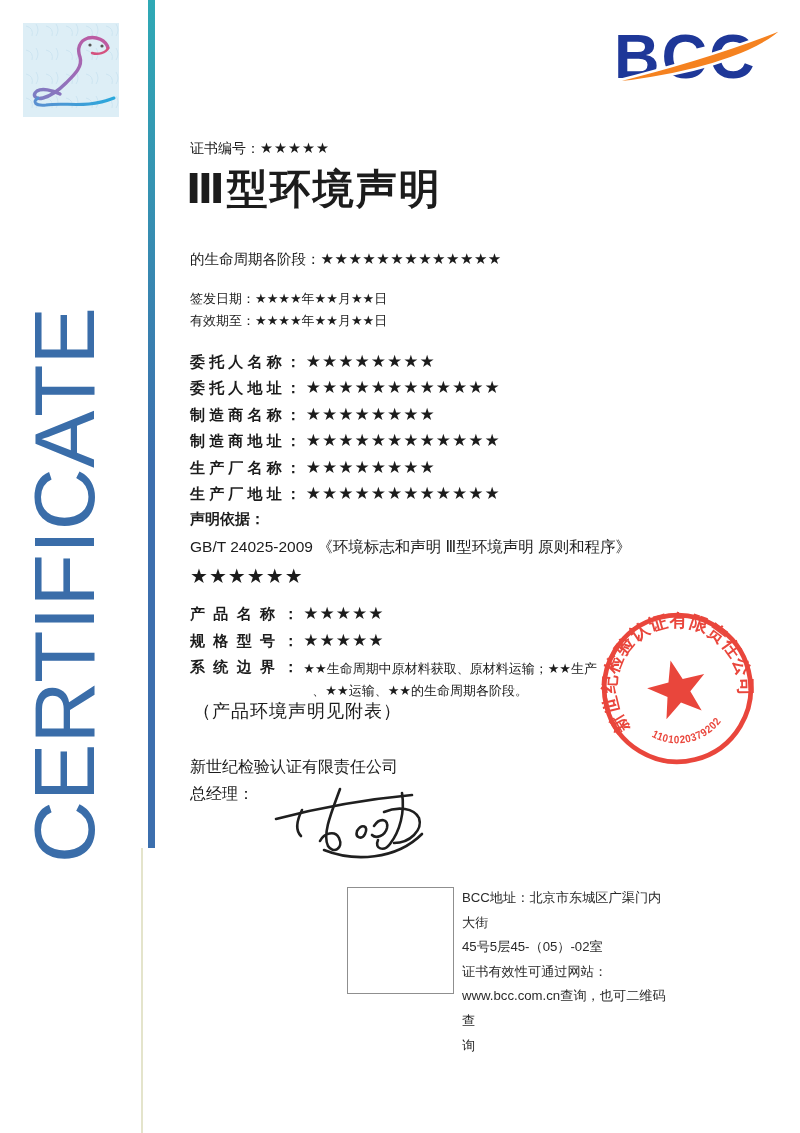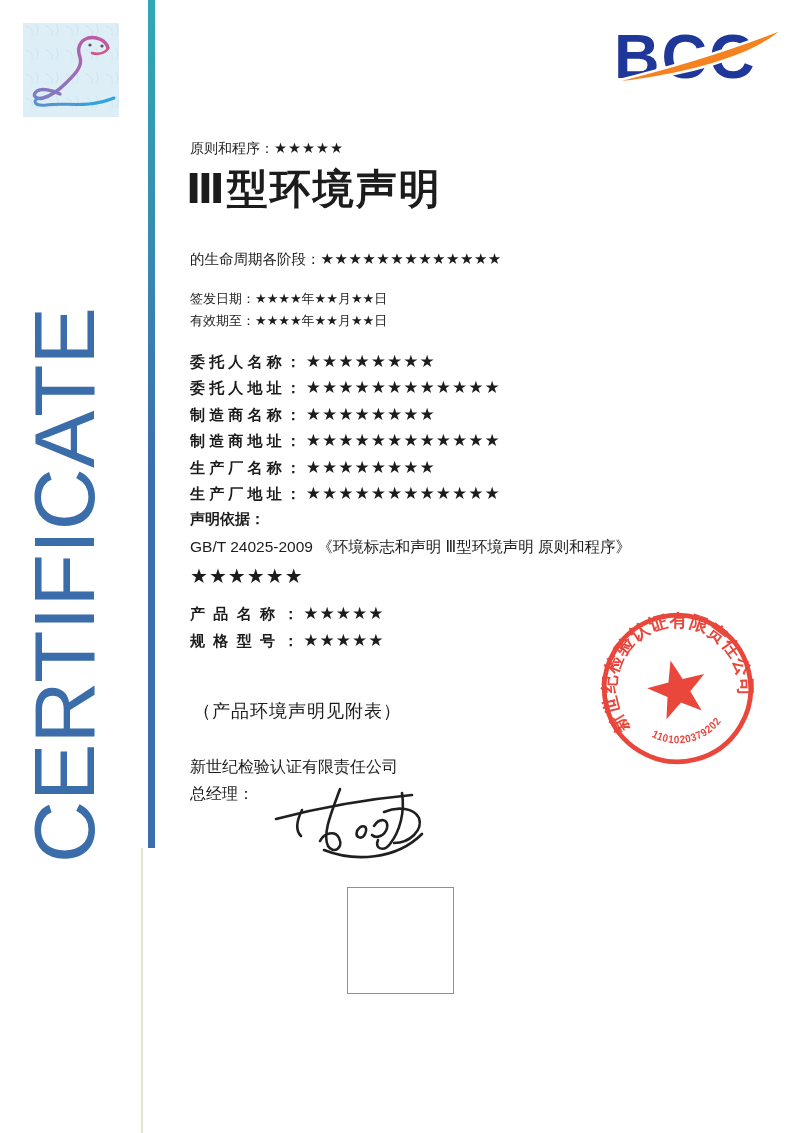--- a/index.html
+++ b/index.html
@@ -102,21 +102,21 @@
   <div class="bcc-logo">
     <svg width="178" height="82" viewBox="0 0 178 82">
       <text x="4" y="62" font-family="Liberation Sans, DejaVu Sans, sans-serif" font-size="63" font-weight="800" letter-spacing="2" fill="#1e3798">BCC</text>
       <path d="M2,66 C 58,52 120,34 174,12 C 152,35 98,53 42,62 C 25,65 10,67 2,66 Z" fill="#f58220" stroke="#ffffff" stroke-width="2.5" stroke-linejoin="round"></path>
     </svg>
   </div>
 
   <div class="cert-vertical">CERTIFICATE</div>
 
   <div class="cert-no">
-    <span>原则和程序：</span><span class="val">★★★★★</span>
+    <span>证书编号：</span><span class="val">★★★★★</span>
   </div>
 
   <div class="title">Ⅲ型环境声明</div>
 
   <div class="credit">
     <span>的生命周期各阶段：</span><span class="val">★★★★★★★★★★★★★</span>
   </div>
 
   <div class="daterow d1">
     <span>签发日期：</span><span>★★★★年★★月★★日</span>
@@ -159,20 +159,27 @@
   </div>
 
   <div class="product">
     <div class="prow">
       <span class="plab">产  品  名  称  ：</span>
       <span class="pval">★★★★★</span>
     </div>
     <div class="prow">
       <span class="plab">规  格  型  号  ：</span>
       <span class="pval">★★★★★</span>
+    </div>
+    <div class="boundary">
+      <span class="plab">系  统  边  界  ：</span>
+      <div class="bval">
+        <div>★★生命周期中原材料获取、原材料运输；★★生产</div>
+        <div class="bline2">、★★运输、★★的生命周期各阶段。</div>
+      </div>
     </div>
   </div>
 
   <div class="annex">（产品环境声明见附表）</div>
 
   <div class="issuer-company">新世纪检验认证有限责任公司</div>
   <div class="signer">总经理：</div>
   <div class="signature">
     <svg width="175" height="80" viewBox="0 0 175 80" stroke="#1f1f1f" stroke-width="2.6" fill="none" stroke-linecap="round">
       <path d="M14,33 C52,23 96,14 150,9"></path>
@@ -196,14 +203,21 @@
           <textPath href="#sealArc" textLength="238" lengthAdjust="spacingAndGlyphs">新世纪检验认证有限责任公司</textPath>
         </text>
         <text font-size="10.5" font-weight="bold" fill="#e8372c" letter-spacing="0.6" font-family="Liberation Sans, DejaVu Sans, sans-serif">
           <textPath href="#sealNum" textLength="76" lengthAdjust="spacingAndGlyphs">1101020379202</textPath>
         </text>
       </g>
     </svg>
   </div>
 
   <div class="qr-box"></div>
+  <div class="footer-text">
+    <div>BCC地址：北京市东城区广渠门内大街</div>
+    <div>45号5层45-（05）-02室</div>
+    <div>证书有效性可通过网站：</div>
+    <div>www.bcc.com.cn查询，也可二维码查</div>
+    <div>询</div>
+  </div>
 
 </div>
 
 </body></html>

